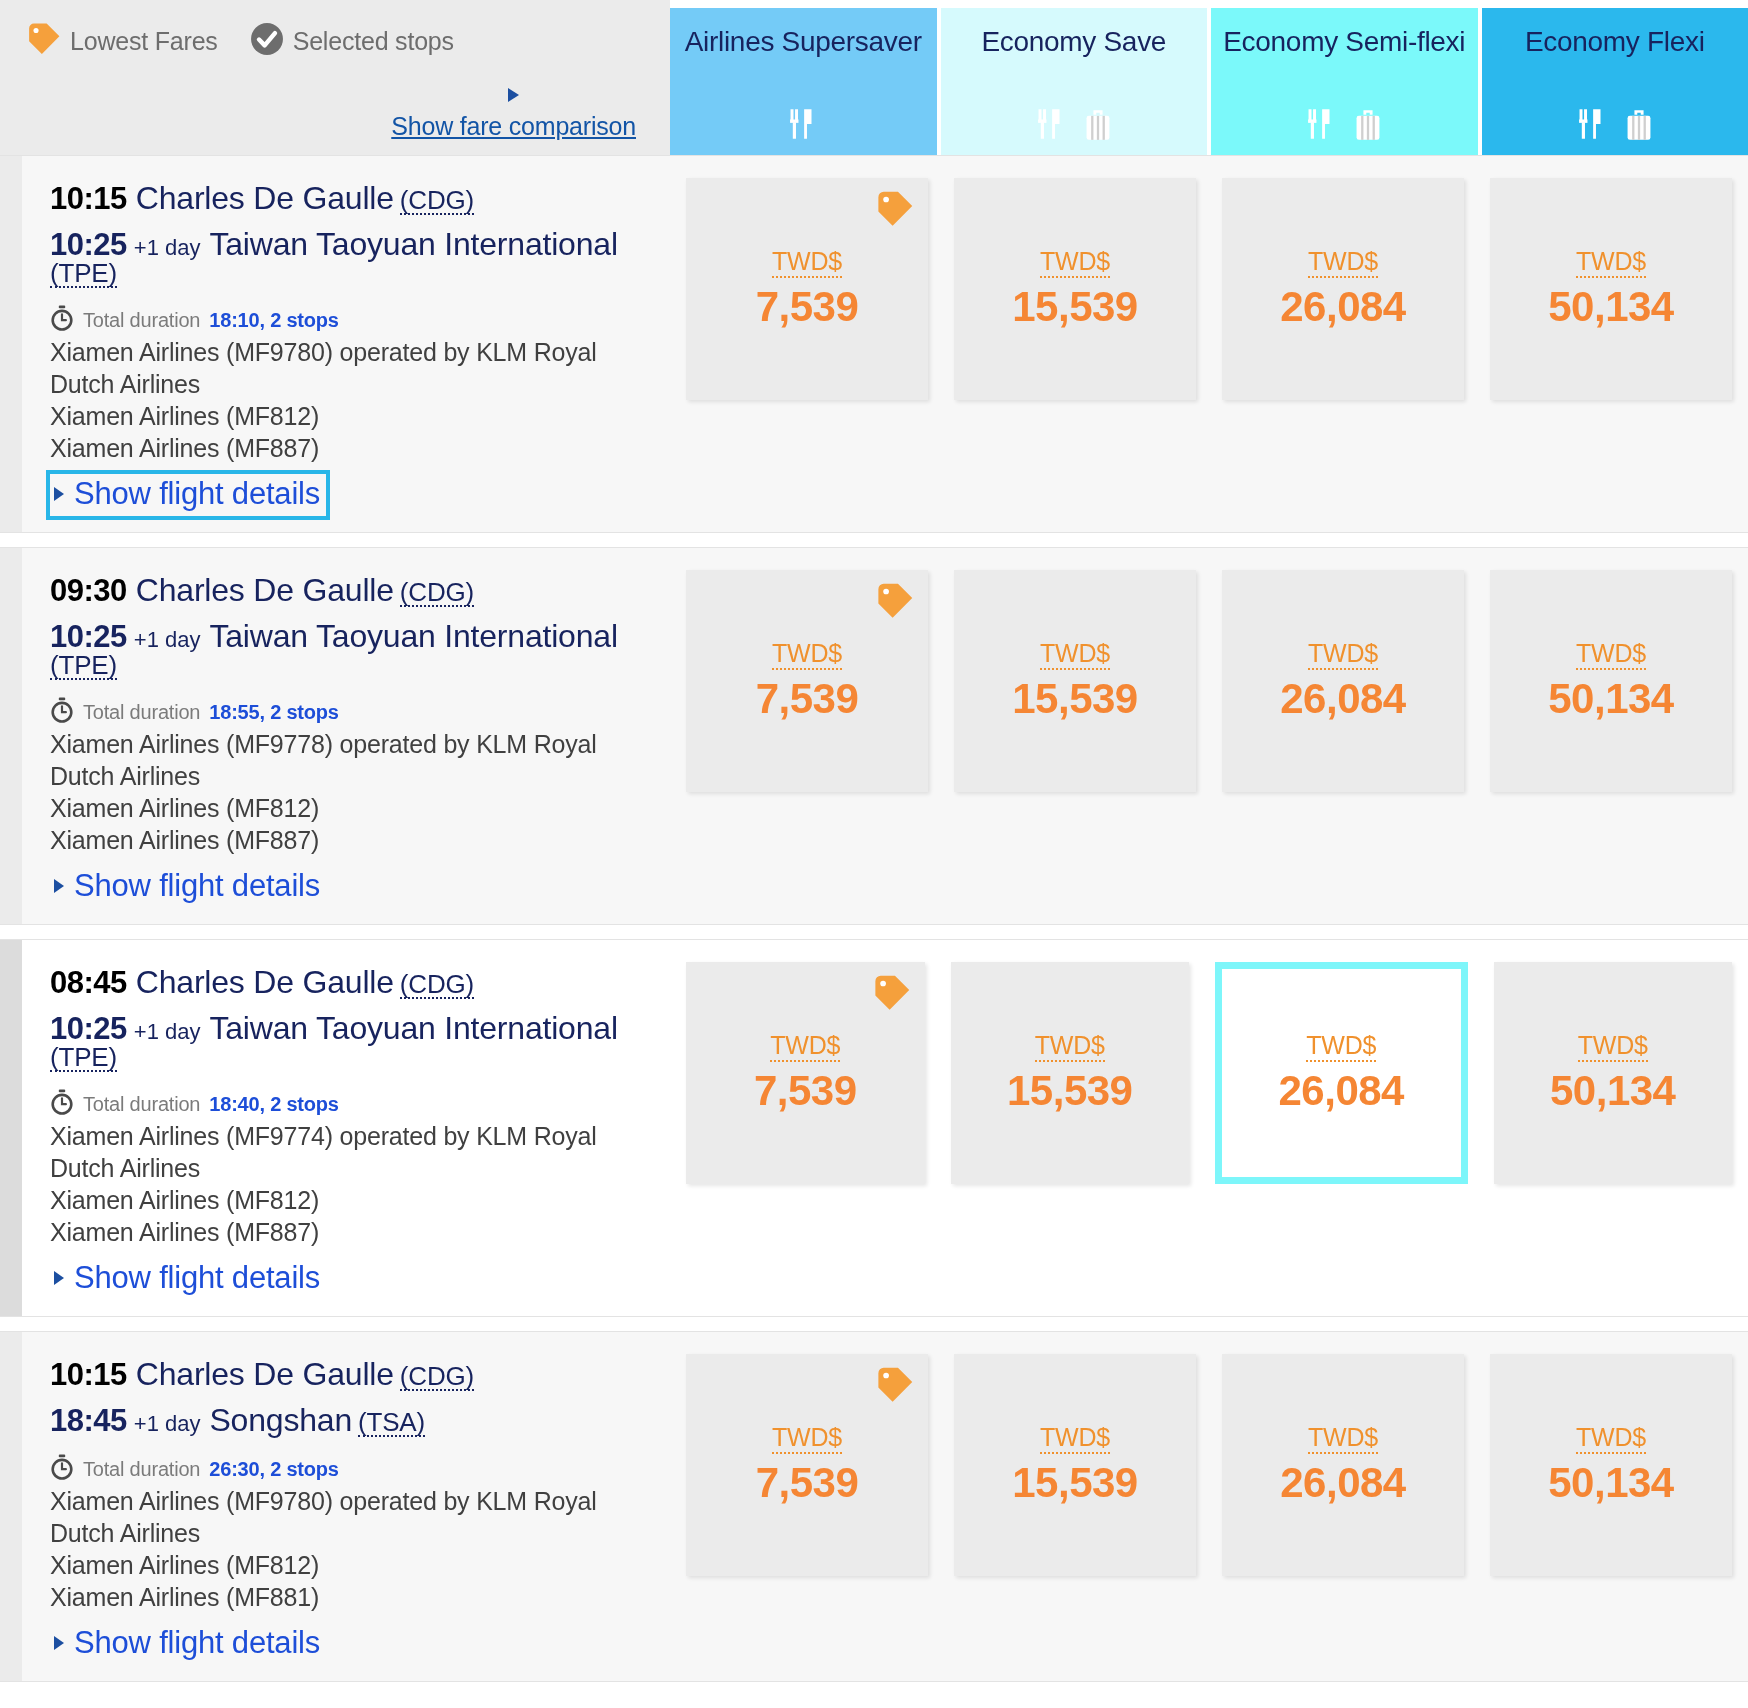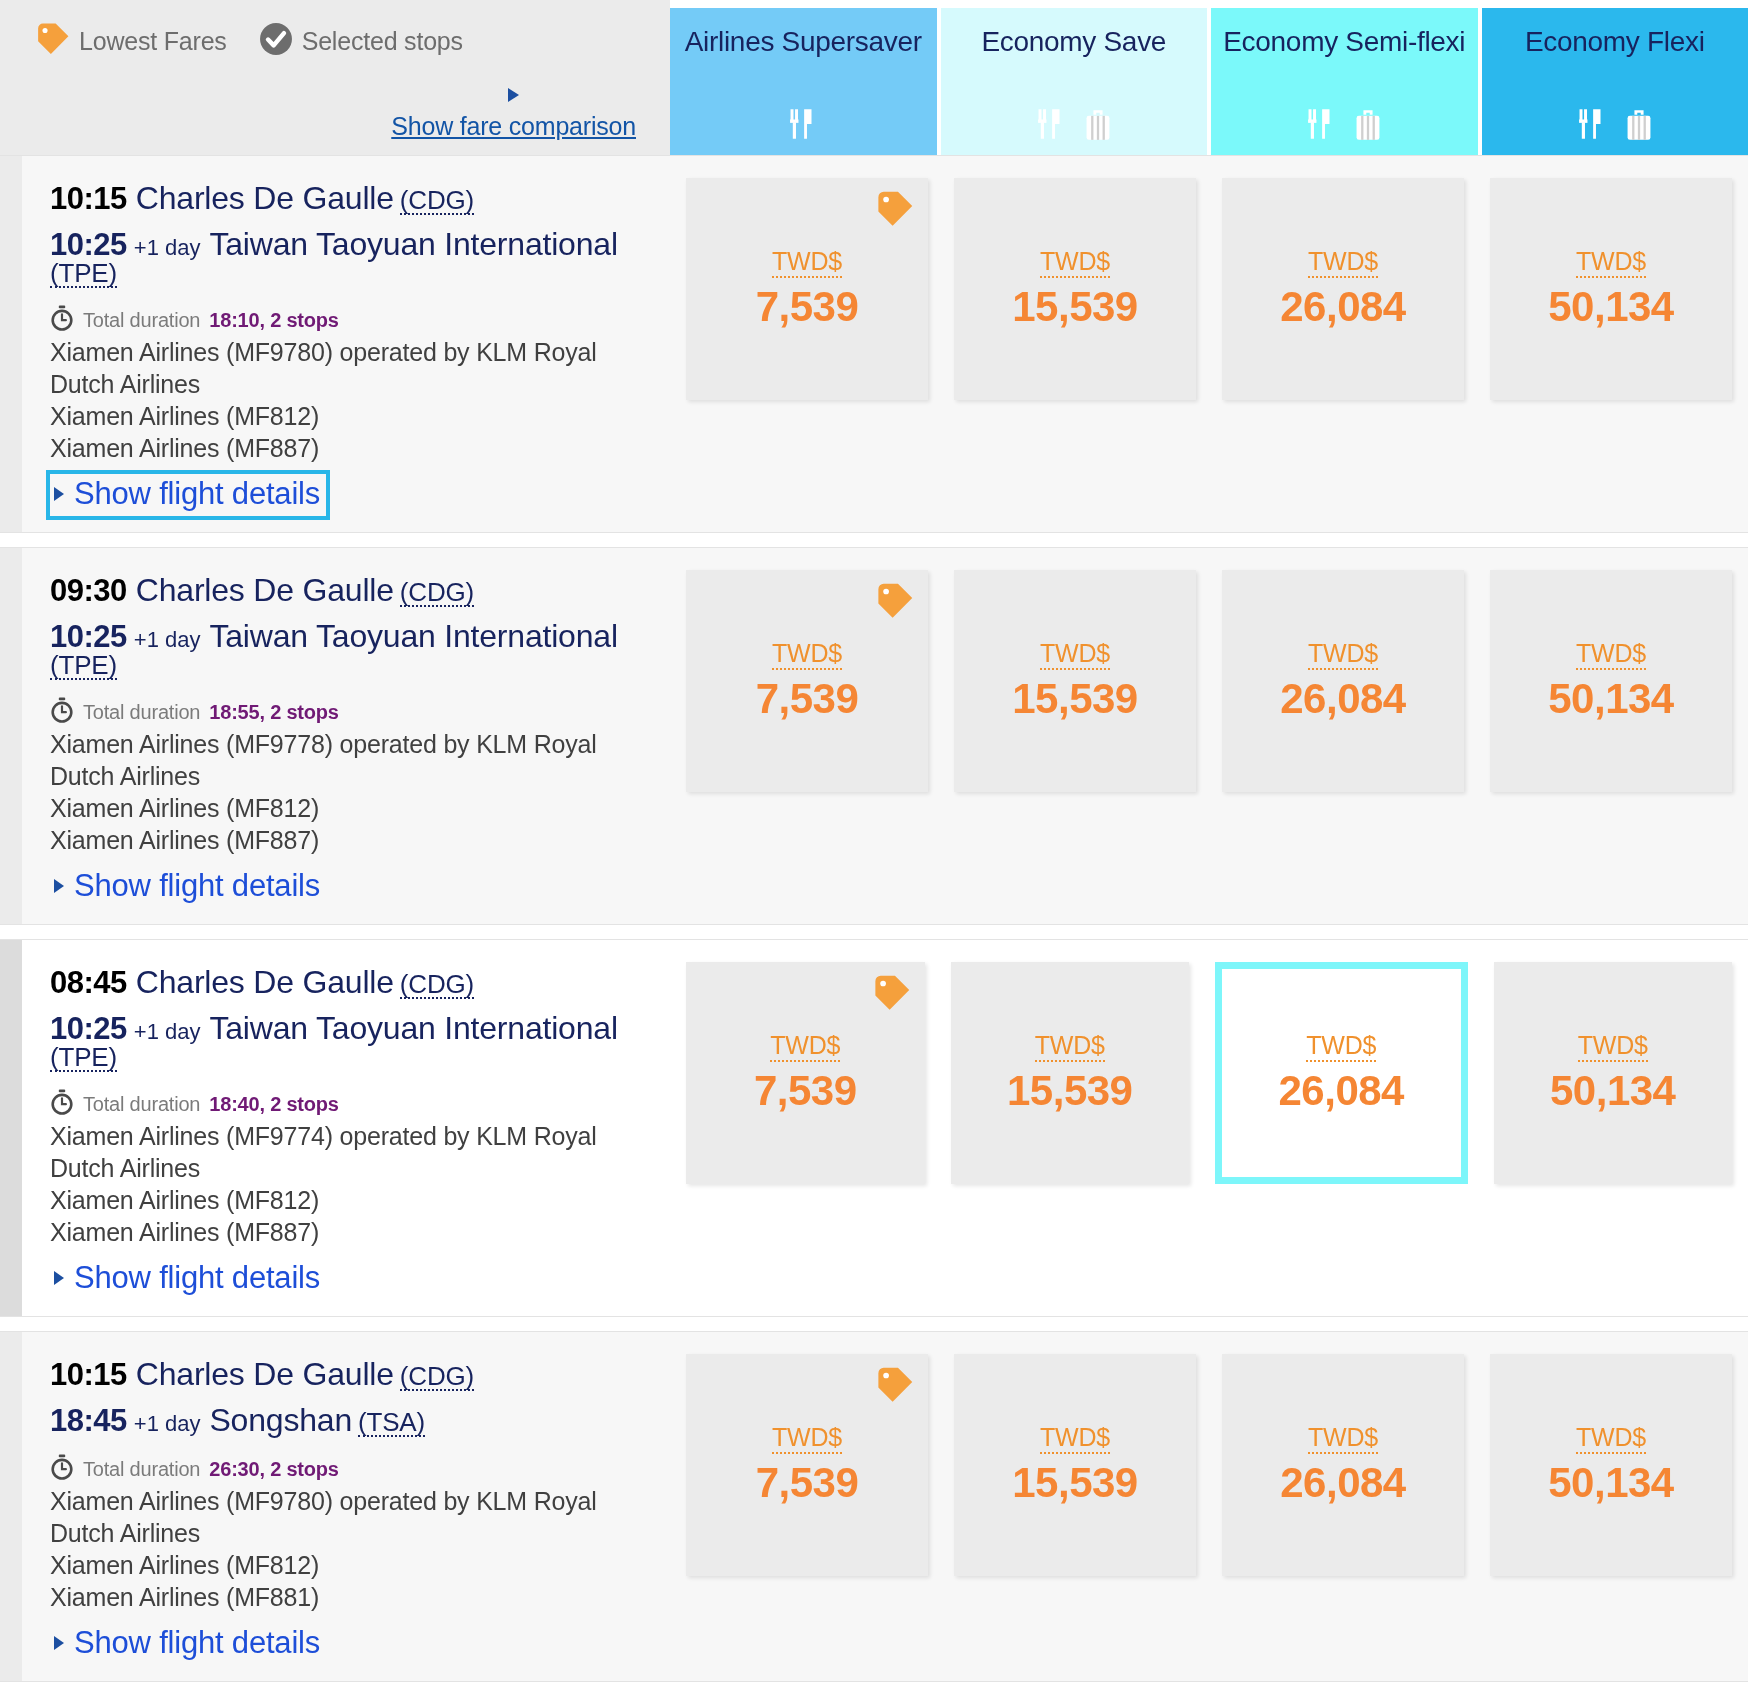--- a/index.html
+++ b/index.html
@@ -19,21 +19,21 @@
   
   .header-bar {
     display: flex;
     height: 155px;
     background: #ffffff;
   }
   .header-legend {
     flex: 0 0 670px;
     background: #ebebeb;
     position: relative;
-    padding: 22px 34px 0 36px;
+    padding: 22px 34px 0 27px;
   }
   .legend-row {
     display: flex;
     align-items: center;
     gap: 10px;
   }
   .legend-item {
     display: flex;
     align-items: center;
     gap: 9px;
@@ -162,21 +162,21 @@
 
   .duration-line {
     margin-top: 17px;
     display: flex;
     align-items: center;
     gap: 9px;
     font-size: 20px;
     color: #7b7b7b;
     letter-spacing: -0.2px;
   }
-  .duration-line b { color: #701a75; font-weight: bold; }
+  .duration-line b { color: #1d4ed8; font-weight: bold; }
   .airline-line {
     font-size: 25px;
     color: #404040;
     line-height: 1.28;
     letter-spacing: -0.2px;
     max-width: 610px;
   }
   .details-link-row {
     margin-top: 10px;
     display: inline-flex;

